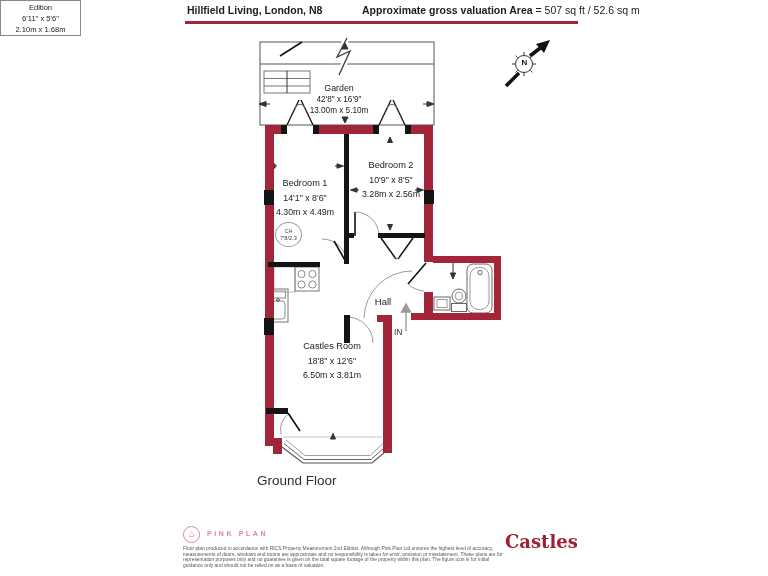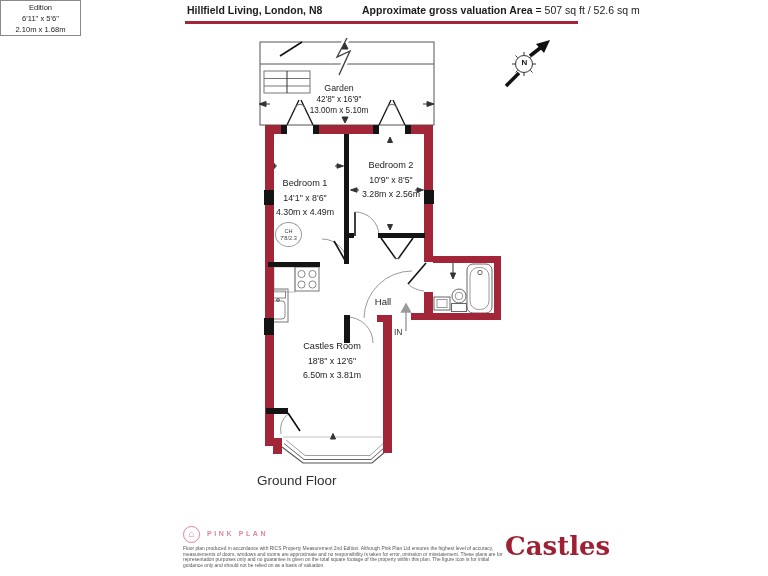--- a/index.html
+++ b/index.html
@@ -32,21 +32,21 @@
   .lbl-ground{position:absolute;left:257px;top:473px;font-size:13.5px;color:#2e2e2e;}
   .lbl-n{position:absolute;left:518px;top:58px;width:13px;text-align:center;font-size:8px;font-weight:bold;color:#111;z-index:6;}
   .ch-circle{position:absolute;left:275px;top:222px;width:27px;height:25px;border:1px solid #9a9a9a;border-radius:50%;
              text-align:center;font-size:5.6px;line-height:7px;color:#444;padding-top:5px;box-sizing:border-box;}
   
   .pp-icon{position:absolute;left:183px;top:526px;width:15px;height:15px;border:1.6px solid #e0849c;border-radius:50%;
            color:#e0849c;font-size:10px;line-height:14px;text-align:center;}
   .pp-name{position:absolute;left:207px;top:530px;font-size:7px;font-weight:bold;letter-spacing:2.6px;color:#e0849c;}
   .disclaimer{position:absolute;left:183px;top:546px;width:324px;font-size:4.9px;line-height:5.7px;color:#555;}
   .castles{position:absolute;left:505px;top:531px;font-family:"DejaVu Serif", serif;font-weight:bold;
-           font-size:26px;color:#9e2033;letter-spacing:0px;}
+           font-size:18px;color:#9e2033;letter-spacing:0px;}
   svg{position:absolute;left:0;top:0;}
 </style>
 </head>
 <body>
 
 <div class="hdr-address">Hillfield Living, London, N8</div>
 <div class="hdr-area">
   <span class="b">Approximate gross valuation Area</span><span> = 507 sq ft / 52.6 sq m</span>
 </div>
 <div class="hdr-rule"></div>

